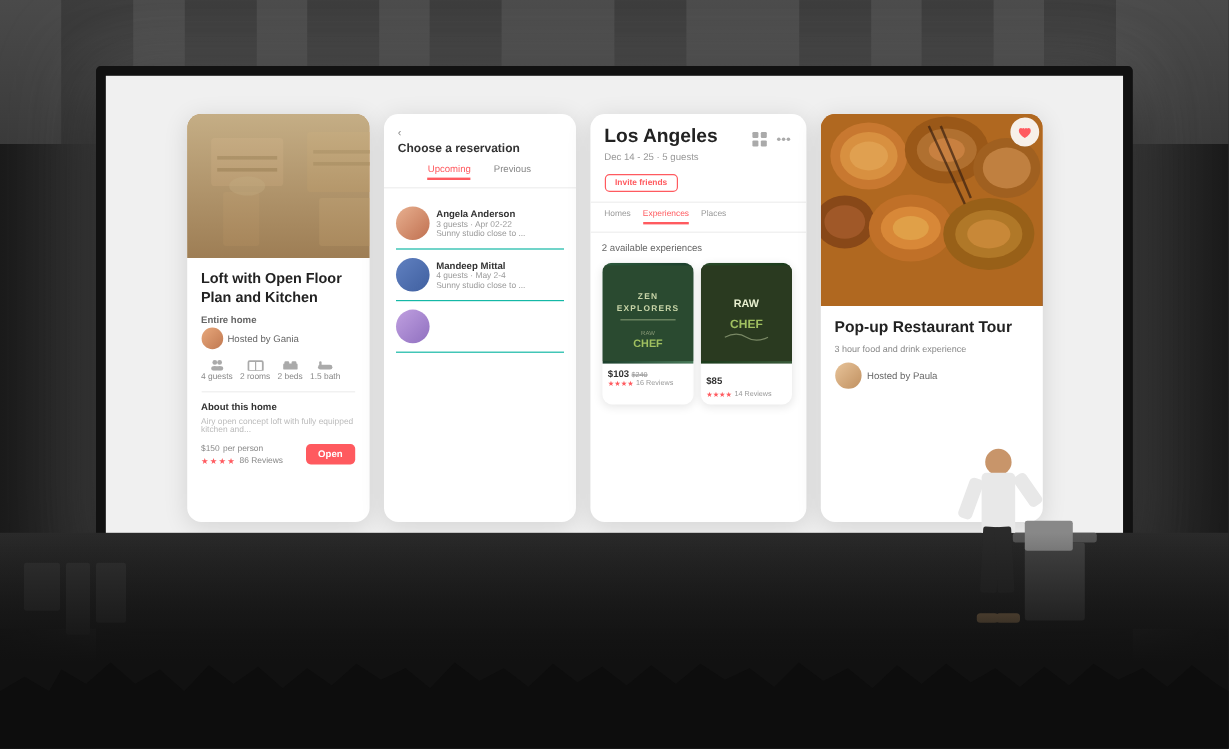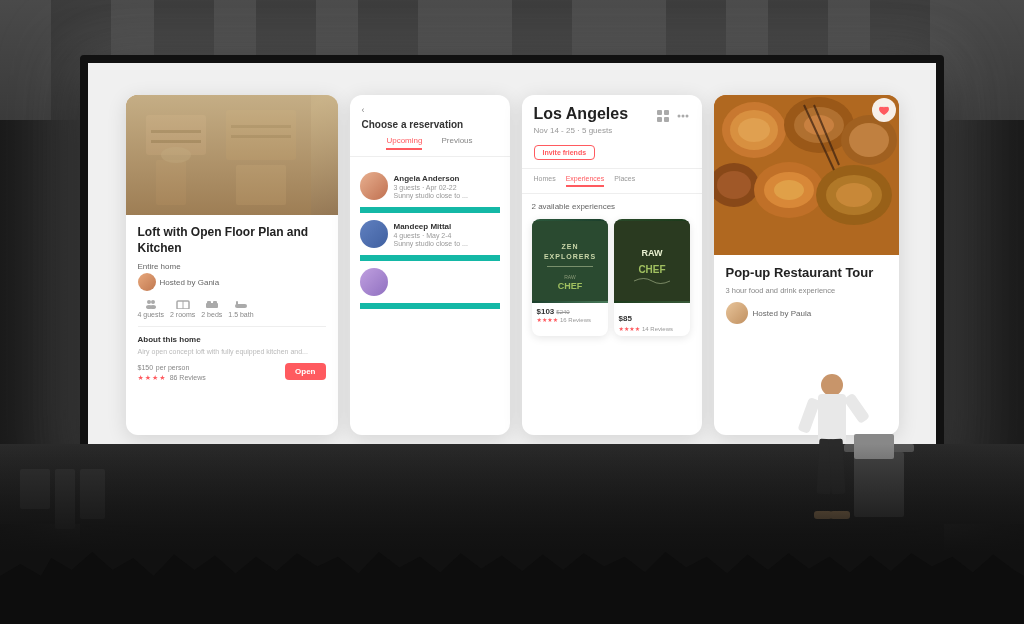--- a/index.html
+++ b/index.html
@@ -106,21 +106,21 @@
     .ui-card {
       background: white;
       border-radius: 12px;
       overflow: hidden;
       box-shadow: 0 4px 20px rgba(0,0,0,0.12);
       flex-shrink: 0;
     }
 
     
     .card-loft {
-      width: 212px;
+      width: 152px;
       height: 340px;
     }
     .card-loft .listing-img {
       width: 100%;
       height: 120px;
       background: linear-gradient(135deg, #c9a96e 0%, #8b7355 30%, #d4b483 60%, #a0856b 100%);
       position: relative;
       overflow: hidden;
     }
     .card-loft .listing-img::after {
@@ -136,20 +136,21 @@
       font-size: 12px;
       font-weight: 700;
       color: #222;
       line-height: 1.3;
       margin-bottom: 6px;
     }
     .listing-type {
       font-size: 8px;
       color: #666;
       margin-bottom: 2px;
+      font-weight: bold;
     }
     .listing-host {
       font-size: 8px;
       color: #666;
       display: flex;
       align-items: center;
       gap: 4px;
       margin-bottom: 8px;
     }
     .host-avatar {
@@ -250,21 +251,21 @@
       border-bottom: 2px solid #ff5a5f;
     }
     .res-list {
       padding: 8px 10px;
     }
     .res-item {
       display: flex;
       align-items: center;
       gap: 6px;
       padding: 7px 0;
-      border-bottom: 6px solid #14b8a6;
+      border-bottom: 1px solid #14b8a6;
     }
     .res-avatar {
       width: 28px;
       height: 28px;
       border-radius: 50%;
       flex-shrink: 0;
     }
     .res-info { flex: 1; }
     .res-name { font-size: 8px; font-weight: 600; color: #333; }
     .res-detail { font-size: 7px; color: #999; margin-top: 1px; }
@@ -753,21 +754,21 @@
                   <rect x="1" y="8" width="5" height="5" rx="1" fill="#aaa"></rect>
                   <rect x="8" y="8" width="5" height="5" rx="1" fill="#aaa"></rect>
                 </svg>
               <svg width="14" height="14" viewBox="0 0 14 14">
                   <circle cx="3" cy="7" r="1.5" fill="#aaa"></circle>
                   <circle cx="7" cy="7" r="1.5" fill="#aaa"></circle>
                   <circle cx="11" cy="7" r="1.5" fill="#aaa"></circle>
                 </svg>
             </div>
           </div>
-          <div class="la-dates">Nov 14 - 25 · 5 guests</div>
+          <div class="la-dates">Dec 14 - 25 · 5 guests</div>
           <button class="la-invite-btn">Invite friends</button>
         </div>
         <div class="la-tabs">
           <div class="la-tab">Homes</div>
           <div class="la-tab active">Experiences</div>
           <div class="la-tab">Places</div>
         </div>
         <div class="la-body">
           <div class="la-available">2 available experiences</div>
           <div class="la-cards">

